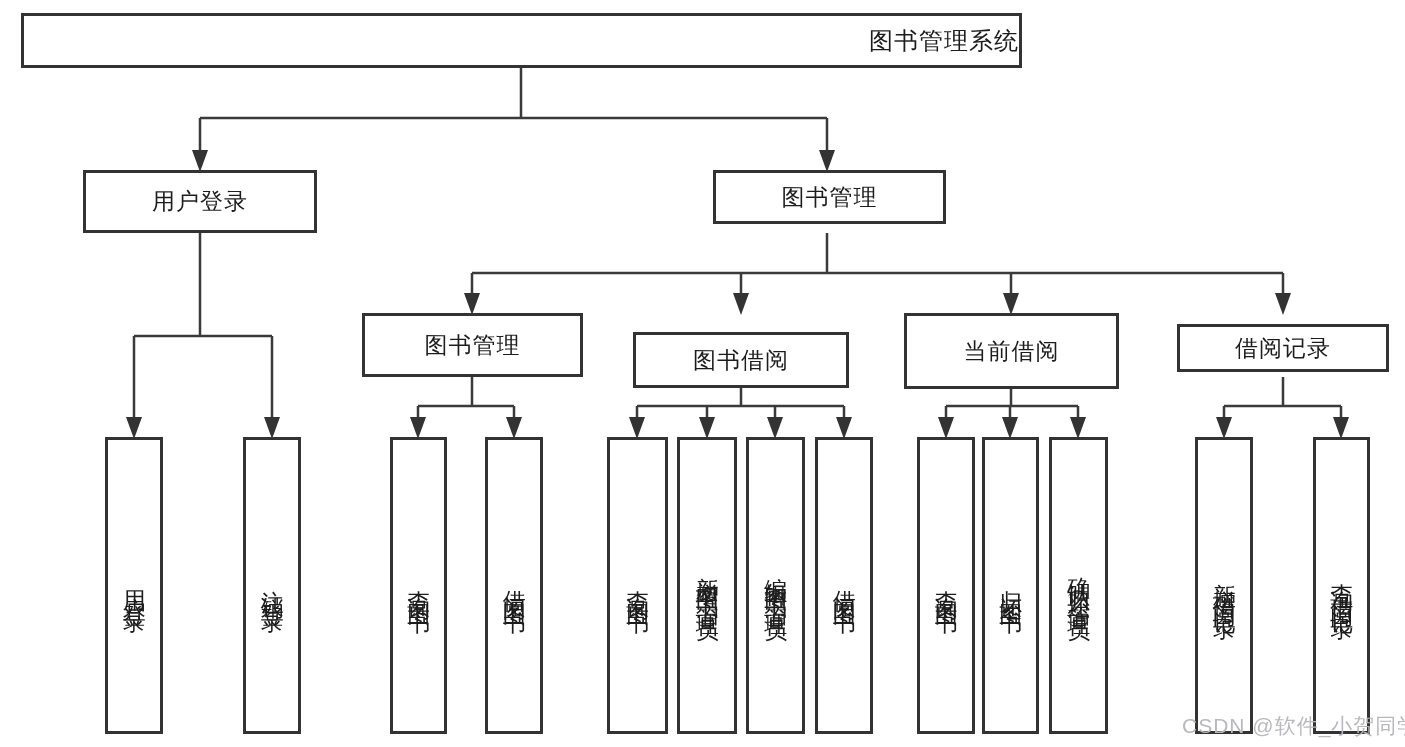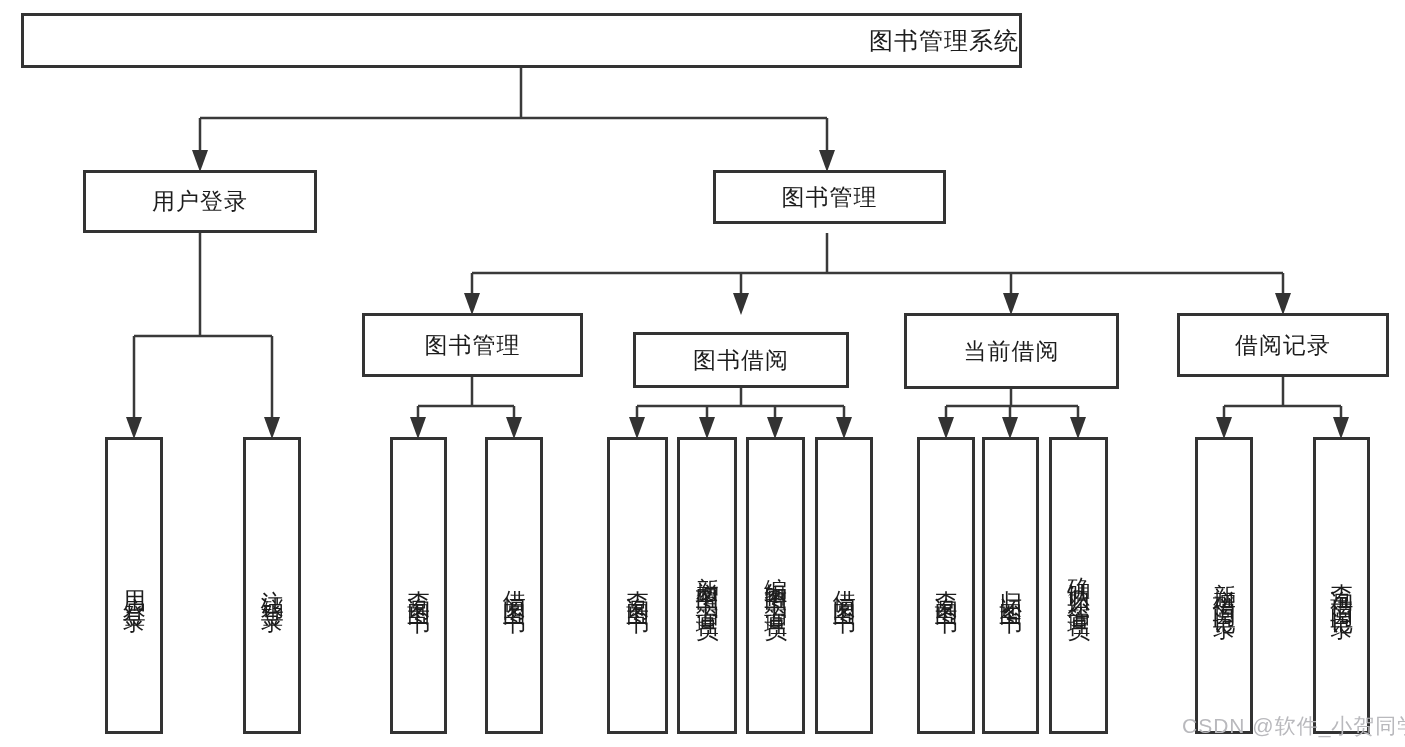--- a/index.html
+++ b/index.html
@@ -81,21 +81,21 @@
 
 <div class="node hbox" style="left:362px;top:313px;width:221px;height:64px">
   <span>图书管理</span>
 </div>
 <div class="node hbox" style="left:633px;top:332px;width:216px;height:56px">
   <span>图书借阅</span>
 </div>
 <div class="node hbox" style="left:904px;top:313px;width:215px;height:76px">
   <span>当前借阅</span>
 </div>
-<div class="node hbox" style="left:1177px;top:313px;width:212px;height:64px">
+<div class="node hbox" style="left:1177px;top:324px;width:212px;height:48px">
   <span>借阅记录</span>
 </div>
 
 <div class="node vbox" style="left:105px;top:437px;width:58px;height:297px">
   <span>用户登录</span>
 </div>
 <div class="node vbox" style="left:243px;top:437px;width:58px;height:297px">
   <span>注销登录</span>
 </div>
 

